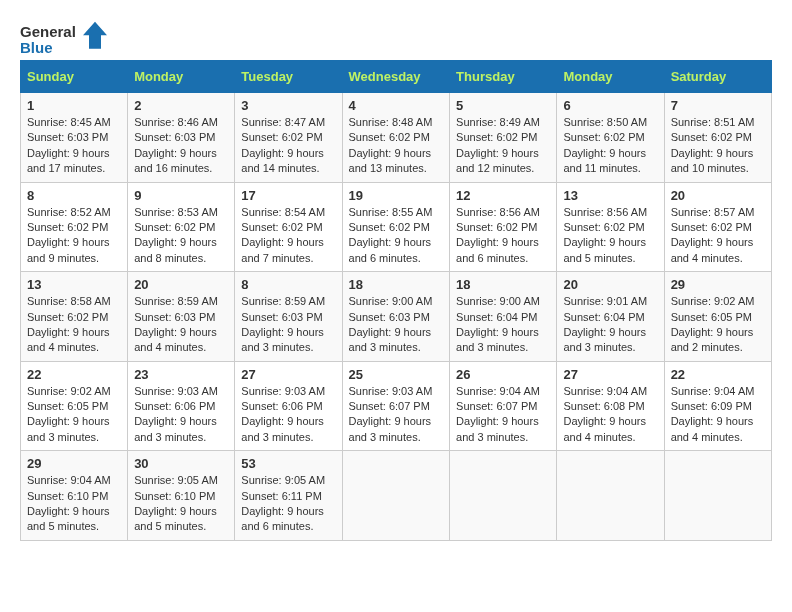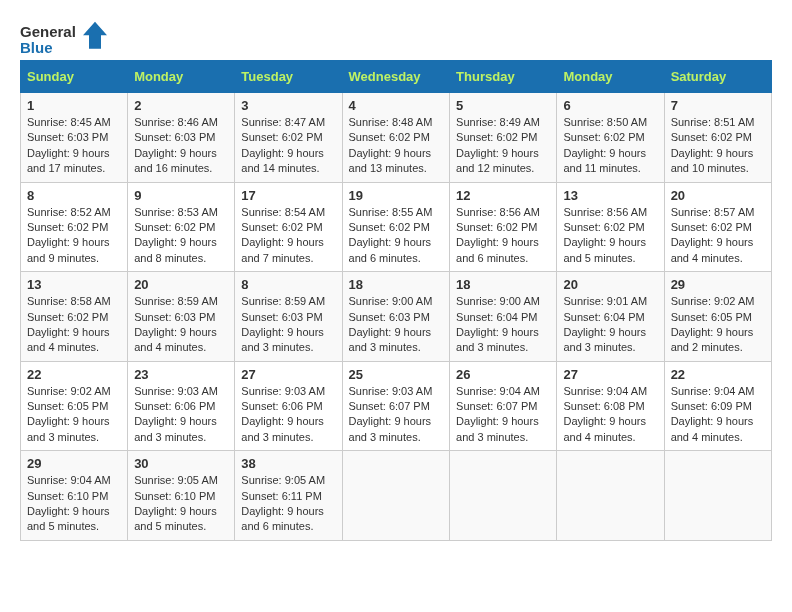--- a/index.html
+++ b/index.html
@@ -233,21 +233,21 @@
       <tr>
         <td>
           <span class="day-number">29</span>
           <div class="day-info">Sunrise: 9:04 AM<br>Sunset: 6:10 PM<br>Daylight: 9 hours and 5 minutes.</div>
         </td>
         <td>
           <span class="day-number">30</span>
           <div class="day-info">Sunrise: 9:05 AM<br>Sunset: 6:10 PM<br>Daylight: 9 hours and 5 minutes.</div>
         </td>
         <td>
-          <span class="day-number">38</span>
+          <span class="day-number">53</span>
           <div class="day-info">Sunrise: 9:05 AM<br>Sunset: 6:11 PM<br>Daylight: 9 hours and 6 minutes.</div>
         </td>
         <td class="empty-cell"></td>
         <td class="empty-cell"></td>
         <td class="empty-cell"></td>
         <td class="empty-cell"></td>
       </tr>
     </tbody>
 </table>
 

